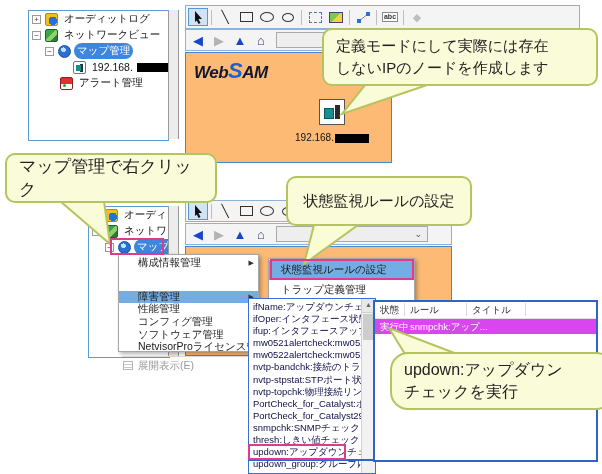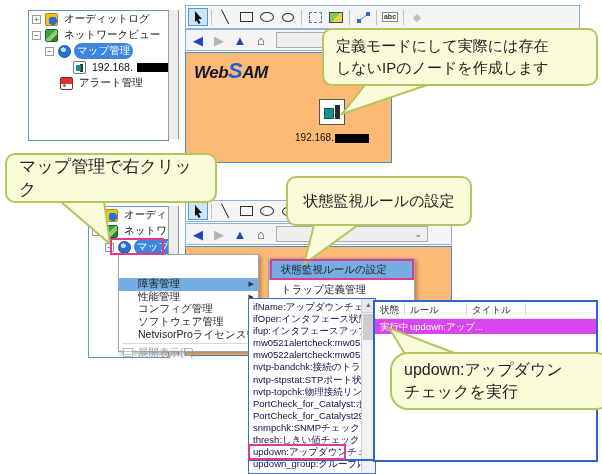--- a/index.html
+++ b/index.html
@@ -302,20 +302,24 @@
     <span class="tbtn">
         <span class="nav-home">⌂</span>
       </span>
     <span class="addr combo">
         <span class="caret">⌄</span>
       </span>
   </div>
   <div class="abs maparea map2"></div>
 
   <div class="abs menu">
+    <div class="mi">
+        <span>構成情報管理</span>
+        <span class="arrow">▶</span>
+      </div>
     <div class="mi hl">
         <span>障害管理</span>
         <span class="arrow">▶</span>
       </div>
     <div class="mi">
         <span>性能管理</span>
         <span class="arrow">▶</span>
       </div>
     <div class="mi">
         <span>コンフィグ管理</span>
@@ -369,21 +373,21 @@
     <div class="thead">
       <span class="th th1">状態</span>
       <span class="th th2">ルール</span>
       <span class="th th3">タイトル</span>
       <span class="colsep cs1"></span>
       <span class="colsep cs2"></span>
       <span class="colsep cs3"></span>
     </div>
     <div class="trowsel">
       <span class="td1">実行中</span>
-      <span class="td2">updown:アップ...</span>
+      <span class="td2">snmpchk:アップ...</span>
     </div>
   </div>
   <div class="abs crossline"></div>
 
   <svg class="abs tail" style="left:294px;top:224px;" width="70" height="42">
     <polygon points="20,1 64,1 10,40" fill="#fafbd8" stroke="#b4c45e" stroke-width="2"></polygon>
   </svg>
   <div class="abs callout c3">
     <div>状態監視ルールの設定</div>
   </div>

